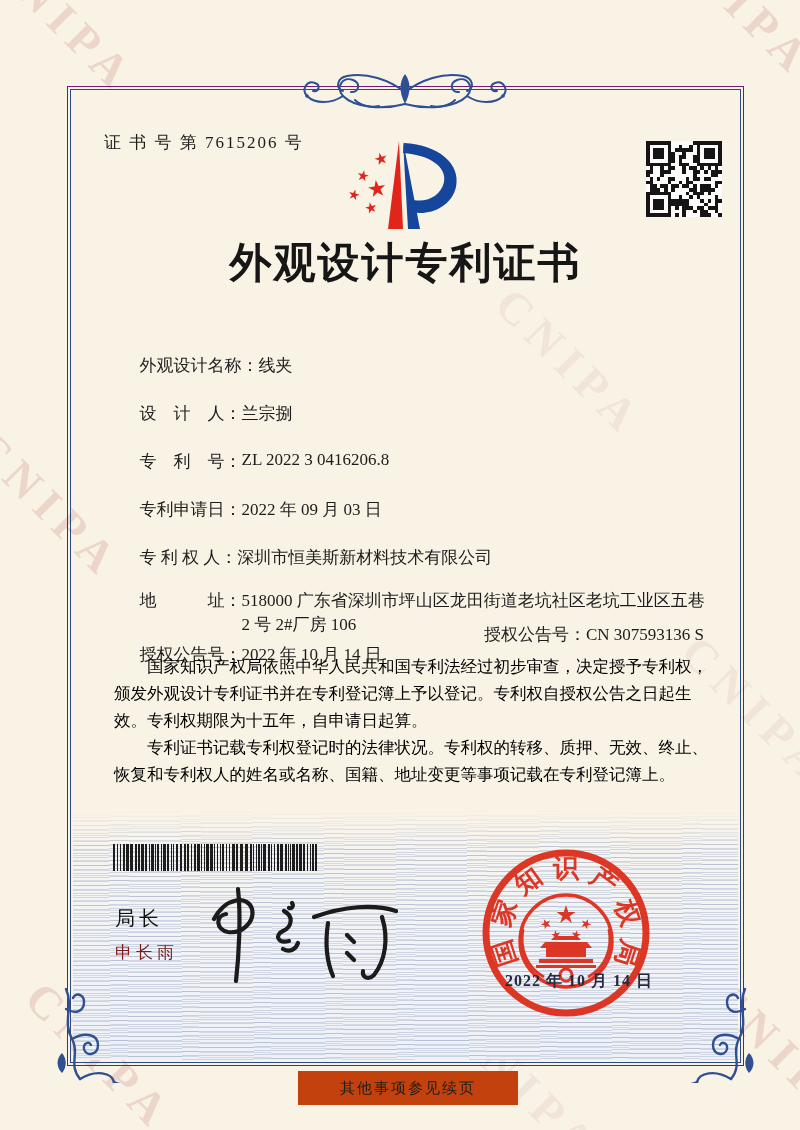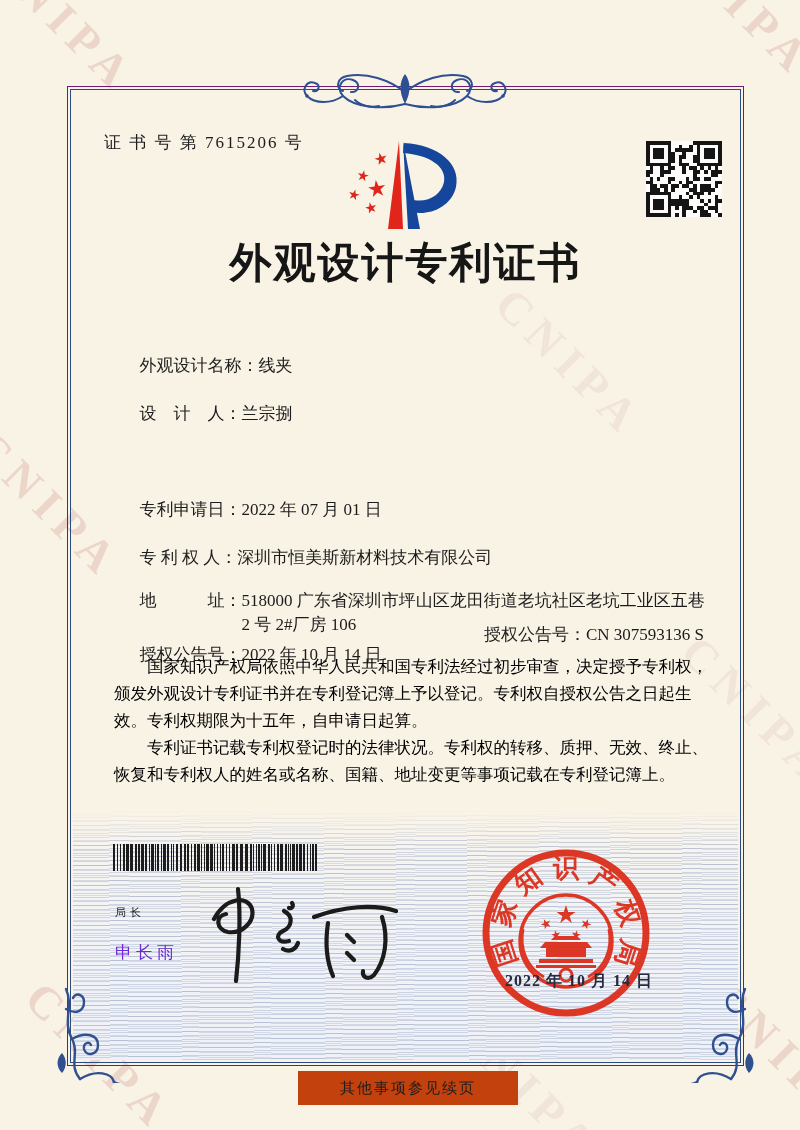--- a/index.html
+++ b/index.html
@@ -33,22 +33,22 @@
   .paras{left:46px;top:566px;width:601px;font-size:16.5px;line-height:27px;color:#000000;}
   .paras p{margin:0;text-indent:2em;}
 
   .waveband{left:5px;top:722px;width:665px;height:251px;
     background:
       linear-gradient(180deg, rgba(250,243,230,1) 0%, rgba(250,243,230,0) 16%),
       repeating-linear-gradient(179.2deg, rgba(120,138,175,.30) 0 1px, rgba(255,255,255,0) 1px 4px),
       repeating-linear-gradient(180.8deg, rgba(120,138,175,.24) 0 1px, rgba(255,255,255,0) 1px 5px),
       linear-gradient(180deg,#f8f5ee 0%, #f1f3f8 60%, #eef1f7 100%);}
 
-  .sig-title{left:47px;top:818px;font-size:11px;color:#141414;letter-spacing:4px;font-family:Liberation Sans, sans-serif;}
-  .sig-name{left:47px;top:854px;font-size:17px;color:#6d28d9;letter-spacing:4px;font-family:"Liberation Sans",sans-serif;}
+  .sig-title{left:47px;top:818px;font-size:20px;color:#141414;letter-spacing:4px;font-family:Liberation Sans, sans-serif;}
+  .sig-name{left:47px;top:854px;font-size:17px;color:#7f1d1d;letter-spacing:4px;font-family:"Liberation Sans",sans-serif;}
 
   .seal-date{left:425px;top:884px;width:172px;text-align:center;font-size:16px;font-weight:bold;
              color:#252a3d;letter-spacing:1px;z-index:6;}
 
   .page-no{left:0;right:0;top:944px;text-align:center;font-size:13.5px;color:#33353a;letter-spacing:3px;white-space:pre;}
 
   .note-box{position:absolute;left:298px;top:1071px;width:220px;height:34px;background:#c2410c;
             z-index:3;display:flex;align-items:center;justify-content:center;
             font-size:15px;color:#1e1e1e;letter-spacing:2px;}
 
@@ -334,22 +334,25 @@
     </div>
 
     <div class="abs title">外观设计专利证书</div>
 
     <div class="f-row" style="top:247px;">
       <span class="f-label">外观设计名称：</span><span class="f-value">线夹</span>
     </div>
     <div class="f-row" style="top:295px;">
       <span class="f-label">设　计　人：</span><span class="f-value">兰宗捌</span>
     </div>
+    <div class="f-row" style="top:343px;">
+      <span class="f-label">专　利　号：</span><span class="f-value">ZL 2022 3 0416206.8</span>
+    </div>
     <div class="f-row" style="top:391px;">
-      <span class="f-label">专利申请日：</span><span class="f-value">2022 年 07 月 01 日</span>
+      <span class="f-label">专利申请日：</span><span class="f-value">2022 年 09 月 03 日</span>
     </div>
     <div class="f-row" style="top:439px;">
       <span class="f-label">专 利 权 人：</span><span class="f-value">深圳市恒美斯新材料技术有限公司</span>
     </div>
     <div class="f-row" style="top:482px;">
       <span class="f-label">地　　　址：</span><span class="f-value wrap">518000 广东省深圳市坪山区龙田街道老坑社区老坑工业区五巷 2 号 2#厂房 106</span>
     </div>
     <div class="f-row" style="top:536px;width:601px;">
       <span class="f-label">授权公告号：</span><span class="f-value">2022 年 10 月 14 日</span>
       <span class="abs" style="left:342px;top:0;margin-left:28px;"><span>授权公告号：</span><span>CN 307593136 S</span></span>

